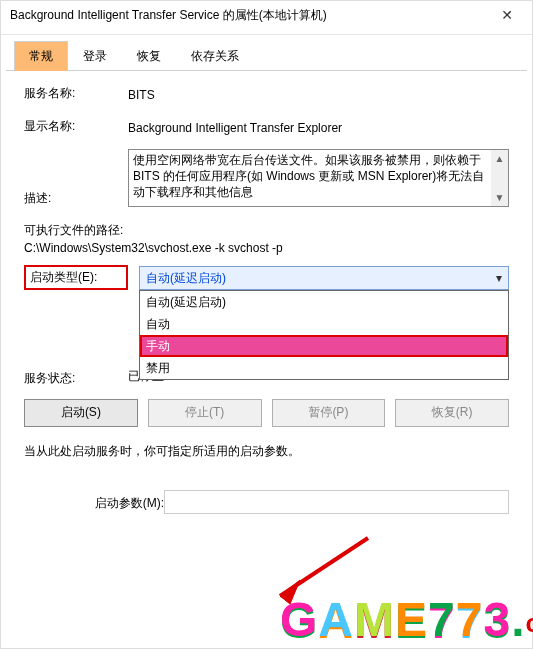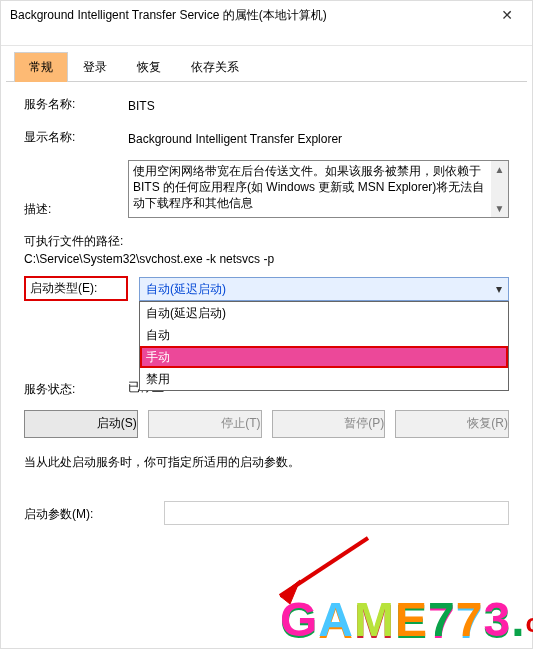--- a/index.html
+++ b/index.html
@@ -17,21 +17,21 @@
   .window {
     position: relative;
     width: 533px;
     height: 649px;
     background: #fff;
   }
   .titlebar {
     display: flex;
     align-items: center;
     height: 30px;
-    padding: 0 6px 15px 10px;
+    padding: 0 6px 4px 10px;
     border-bottom: 1px solid #e5e5e5;
   }
   .titlebar .title {
     flex: 1;
     font-size: 12px;
     color: #000;
     white-space: nowrap;
     overflow: hidden;
   }
   .titlebar .close {
@@ -165,38 +165,39 @@
     display: flex;
     gap: 10px;
     margin-bottom: 16px;
   }
   .btn {
     flex: 1;
     height: 26px;
     border: 1px solid #b0b0b0;
     background: #f0f0f0;
     color: #888;
-    text-align: right;
+    text-align: center;
     line-height: 24px;
     cursor: default;
   }
   .btn.enabled {
     color: #000;
     border-color: #888;
     background: #e8e8e8;
     cursor: pointer;
   }
   .note {
     margin-bottom: 30px;
   }
   .param-row {
     display: flex;
     align-items: center;
     margin-top: 10px;
     margin-bottom: 28px;
+    text-align: right;
   }
   .param-row .label { width: 140px; }
   .param-input {
     flex: 1;
     height: 22px;
     border: 1px solid #ccc;
     background: #fff;
   }
   
   .arrow {
@@ -272,21 +273,21 @@
         <span>使用空闲网络带宽在后台传送文件。如果该服务被禁用，则依赖于 BITS 的任何应用程序(如 Windows 更新或 MSN Explorer)将无法自动下载程序和其他信息</span>
         <div class="desc-scroll">
           <div class="scroll-btn">▲</div>
           <div class="scroll-btn">▼</div>
         </div>
       </div>
     </div>
 
     <div class="path-block">
       <div>可执行文件的路径:</div>
-      <div>C:\Service\System32\svchost.exe -k netsvcs -p</div>
+      <div>C:\Windows\System32\svchost.exe -k svchost -p</div>
     </div>
 
     <div class="row" style="align-items:center;gap:11px;">
       <div class="startup-label">启动类型(E):</div>
       <div class="combo">
         <div class="combo-display">自动(延迟启动)</div>
         <div class="dropdown">
           <div class="opt">自动(延迟启动)</div>
           <div class="opt">自动</div>
           <div class="opt highlight">手动</div>

